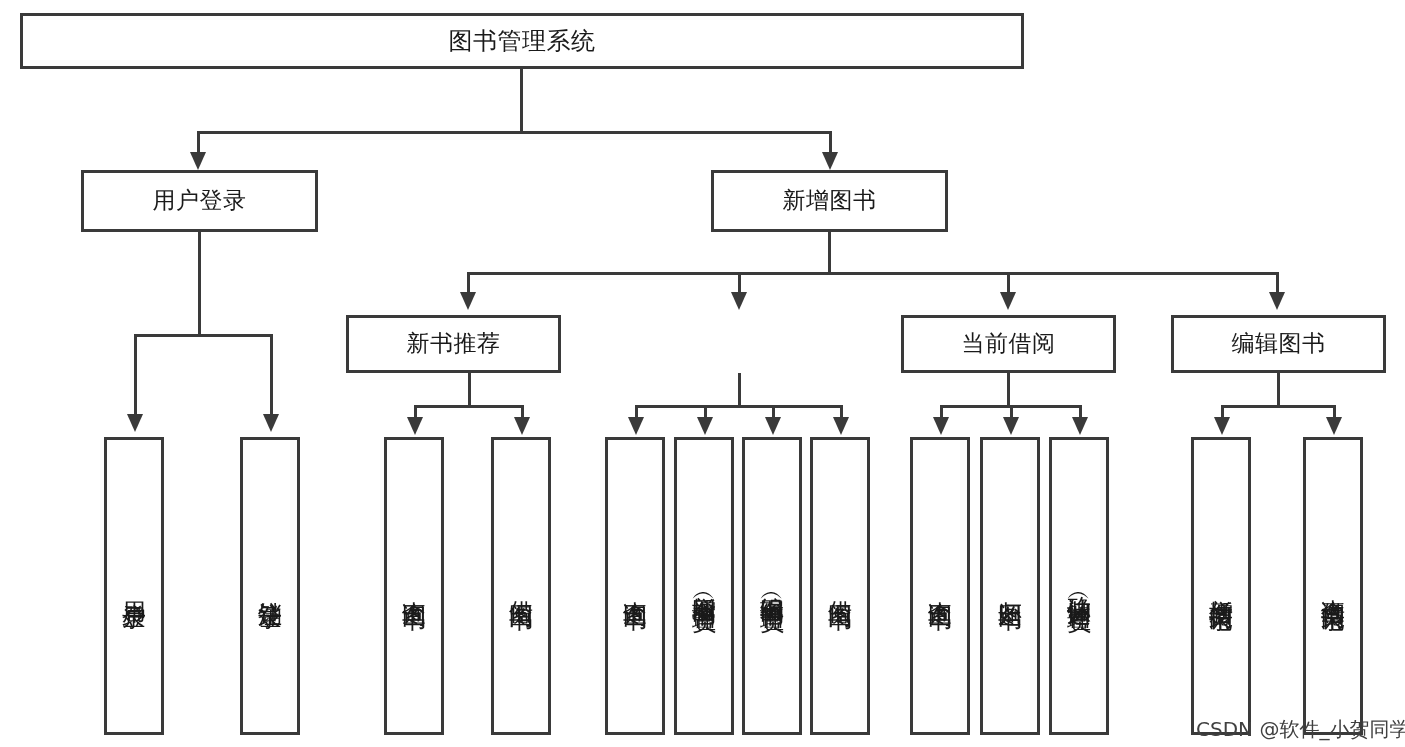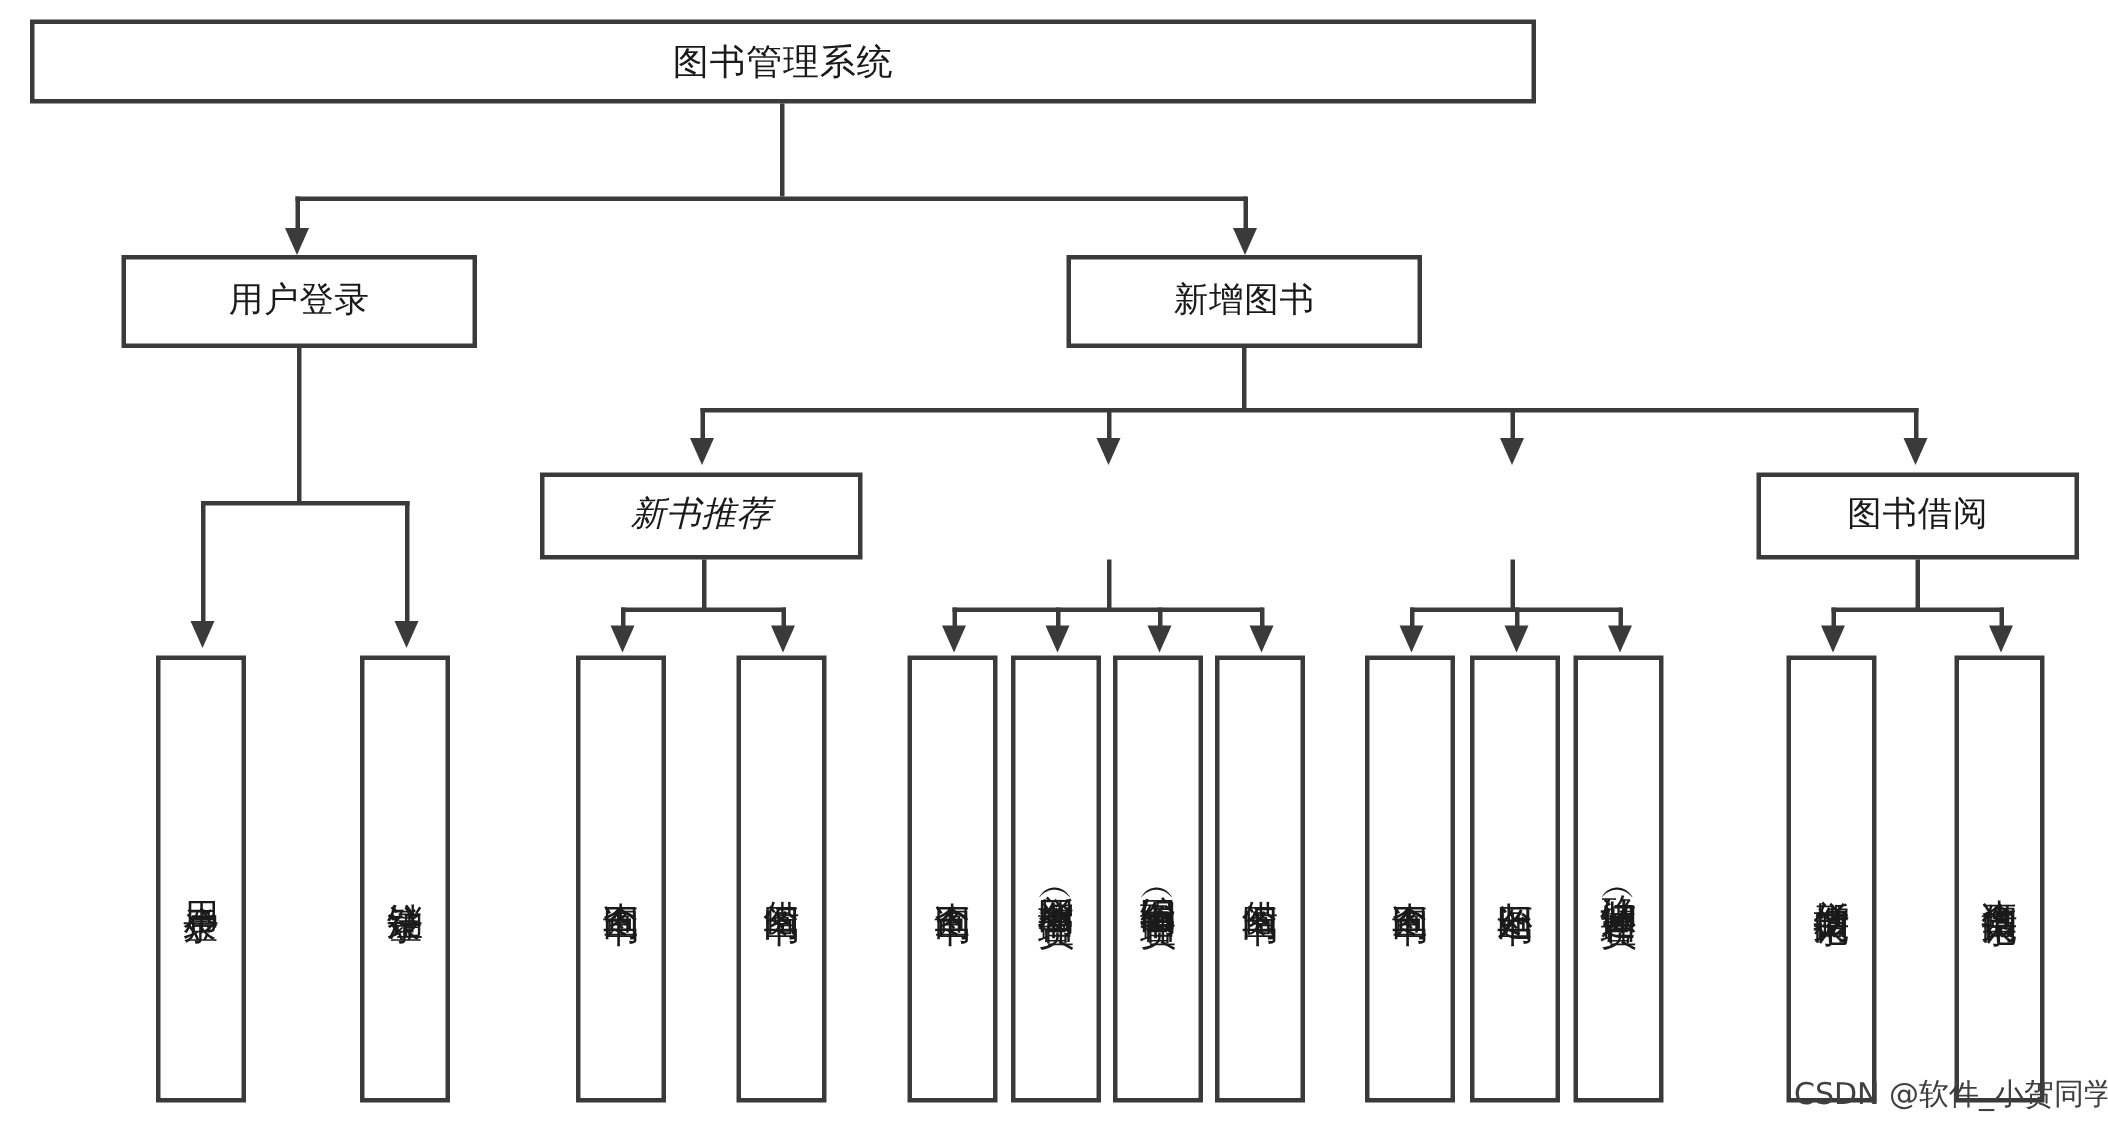--- a/index.html
+++ b/index.html
@@ -121,25 +121,28 @@
 
   <div class="conn v" style="left:738px; top:272px; height:22px;"></div>
   <div class="arrow" style="left:731px; top:292px;"></div>
 
   <div class="conn v" style="left:1007px; top:272px; height:22px;"></div>
   <div class="arrow" style="left:1000px; top:292px;"></div>
 
   <div class="conn v" style="left:1276px; top:272px; height:22px;"></div>
   <div class="arrow" style="left:1269px; top:292px;"></div>
 
-  <div class="node horiz" style="left:360px; top:315px; width:215px; height:58px;font-style:italic;">
+  <div class="node horiz" style="left:346px; top:315px; width:215px; height:58px;">
     <span class="node-label">新书推荐</span>
   </div>
+  <div class="node horiz" style="left:901px; top:315px; width:215px; height:58px;">
+    <span class="node-label">当前借阅</span>
+  </div>
   <div class="node horiz" style="left:1171px; top:315px; width:215px; height:58px;">
-    <span class="node-label">图书借阅</span>
+    <span class="node-label">编辑图书</span>
   </div>
 
   <div class="conn v" style="left:468px; top:373px; height:33px;"></div>
   <div class="conn h" style="left:414px; top:405px; width:110px;"></div>
   <div class="conn v" style="left:414px; top:405px; height:14px;"></div>
   <div class="arrow" style="left:407px; top:417px;"></div>
   <div class="conn v" style="left:521px; top:405px; height:14px;"></div>
   <div class="arrow" style="left:514px; top:417px;"></div>
 
   <div class="conn v" style="left:738px; top:373px; height:33px;"></div>

